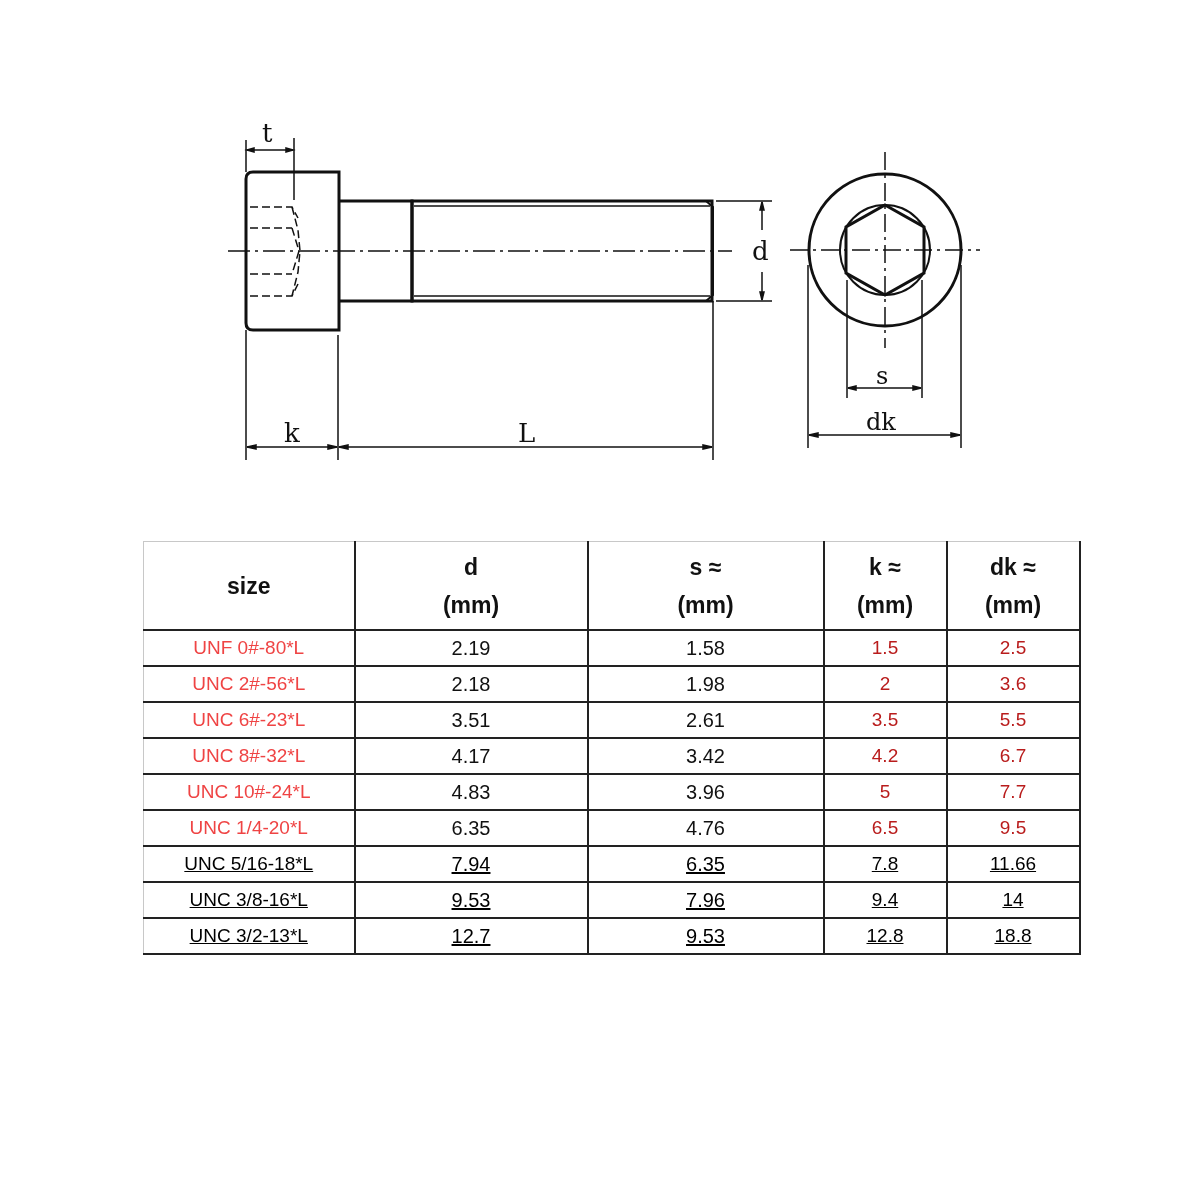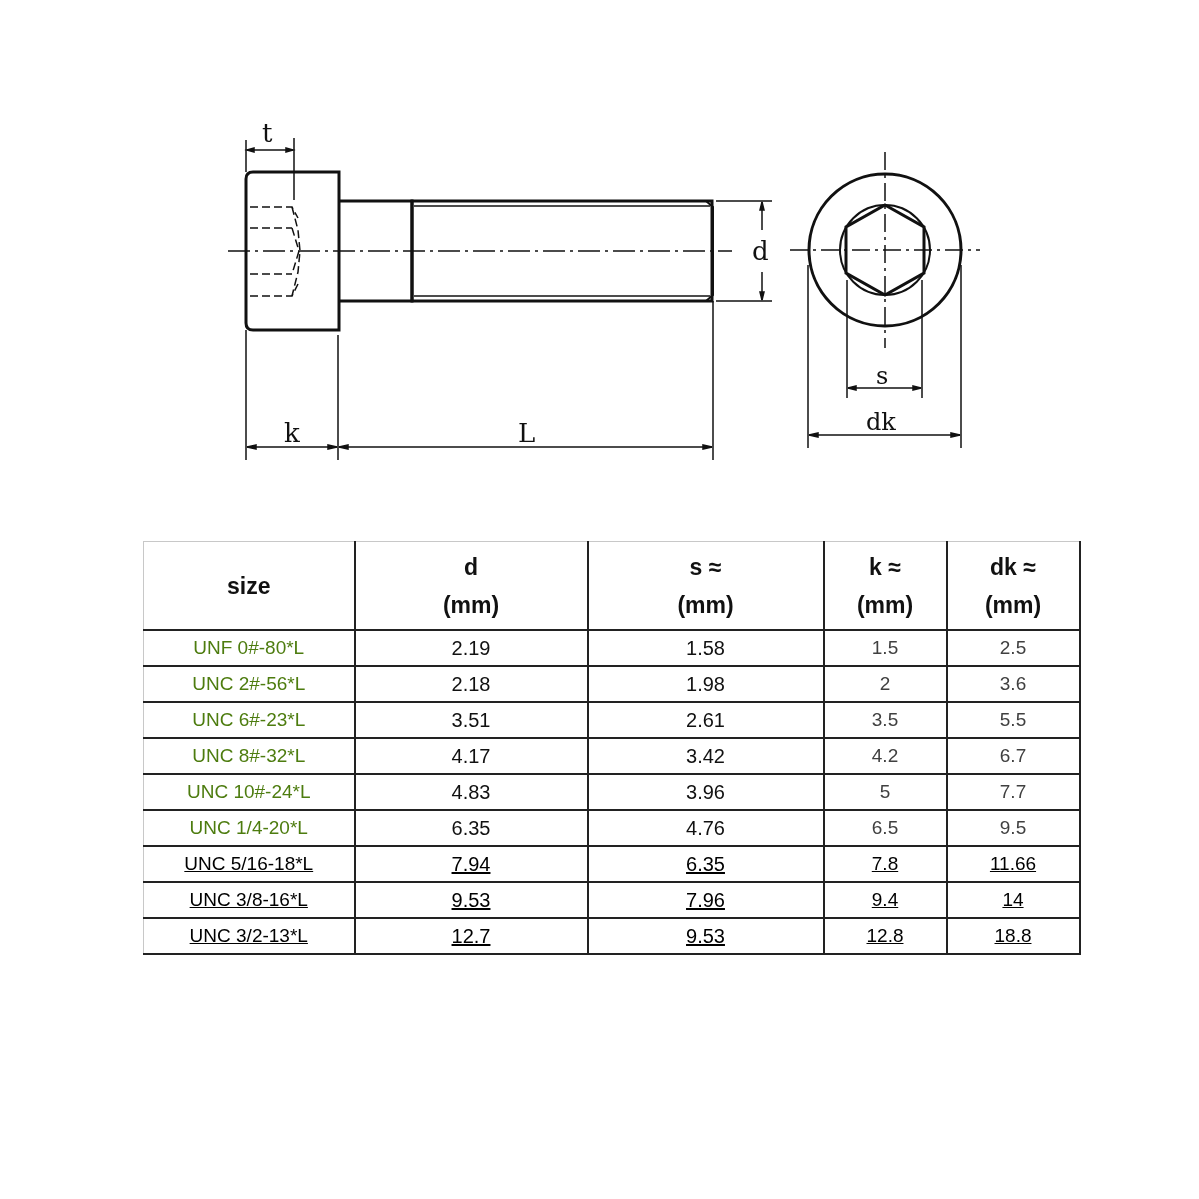--- a/index.html
+++ b/index.html
@@ -12,22 +12,22 @@
     border-top: 1px solid #c8c8c8; border-left: 1px solid #c8c8c8;
     border-right: 2px solid #222; border-bottom: 2px solid #222; padding-left: 26px;
   }
   #spec-table th, #spec-table td {
     border-right: 2px solid #222; border-bottom: 2px solid #222;
     text-align: center; vertical-align: middle; padding: 0; color: #111;
   }
   #spec-table th { height: 87px; font-weight: bold; font-size: 23px; line-height: 38px; }
   #spec-table th .unit { display: block; }
   #spec-table td { height: 34px; font-size: 20px; }
-  #spec-table td.size { color: #4d7c0f; font-size: 19px; }
-  #spec-table td.small { color: #404040; font-size: 19px; }
+  #spec-table td.size { color: #ef4444; font-size: 19px; }
+  #spec-table td.small { color: #b91c1c; font-size: 19px; }
   #spec-table tr.dark td { color: #000; text-decoration: underline; }
 </style>
 </head>
 <body>
 
 <svg id="drawing" viewBox="0 0 1199 520" xmlns="http://www.w3.org/2000/svg">
   <g stroke="#111" fill="none" stroke-width="3">
 
     <path d="M253 172 H339 V330 H253 Q246 330 246 323 V179 Q246 172 253 172 Z"></path>
 

